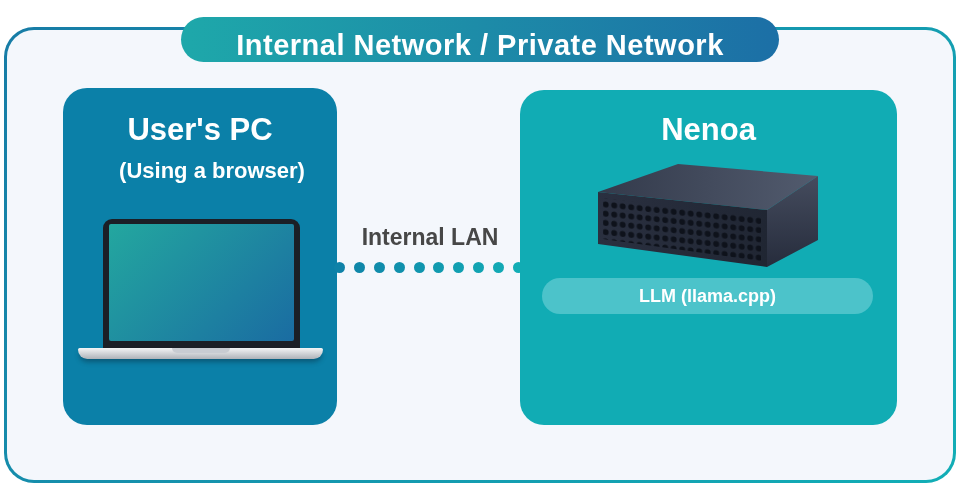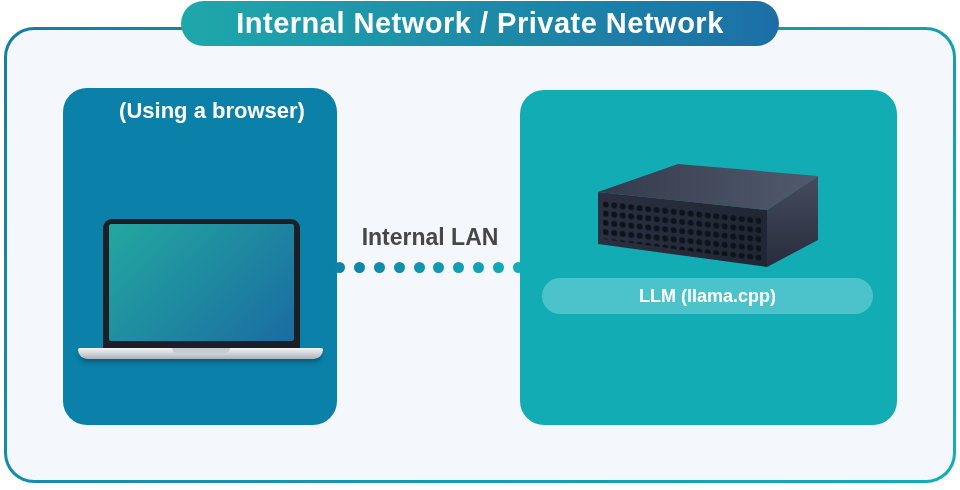--- a/index.html
+++ b/index.html
@@ -9,23 +9,23 @@
   }
   
   .frame{
     position:absolute;left:4px;top:27px;width:952px;height:456px;
     border-radius:30px;background:linear-gradient(135deg,#177ca6,#12aeb6);
     padding:3px;box-sizing:border-box;
   }
   .frame-inner{width:100%;height:100%;border-radius:27px;background:#f4f7fc;}
   
   .title-badge{
-    position:absolute;left:181px;top:1px;width:598px;height:45px;border-radius:23px;
+    position:absolute;left:181px;top:17px;width:598px;height:45px;border-radius:23px;
     background:linear-gradient(90deg,#1ea8aa,#1c6fa6);
-    display:flex;align-items:center;justify-content:center;
+    display:flex;align-items:flex-end;justify-content:center;
     color:#ffffff;font-size:29px;font-weight:bold;letter-spacing:0.5px;
   }
   
   .pc-panel{
     position:absolute;left:63px;top:88px;width:274px;height:337px;
     border-radius:24px;background:#0b80a8;color:#ffffff;text-align:center;
   }
   .pc-title{margin-top:24px;font-size:31px;font-weight:bold;}
   .pc-subtitle{margin-top:10px;font-size:22px;font-weight:bold;padding-left:24px;}
   
@@ -92,20 +92,21 @@
 
   <div class="frame">
     <div class="frame-inner"></div>
   </div>
 
   <div class="title-badge">
     <span>Internal Network / Private Network</span>
   </div>
 
   <div class="pc-panel">
+    <div class="pc-title">User's PC</div>
     <div class="pc-subtitle">(Using a browser)</div>
   </div>
 
   <div class="laptop-screen">
     <div class="laptop-display"></div>
   </div>
   <div class="laptop-base">
     <div class="laptop-notch"></div>
   </div>
 
@@ -117,20 +118,21 @@
     <span class="dot"></span>
     <span class="dot"></span>
     <span class="dot"></span>
     <span class="dot"></span>
     <span class="dot"></span>
     <span class="dot"></span>
     <span class="dot"></span>
   </div>
 
   <div class="nenoa-panel">
+    <div class="nenoa-title">Nenoa</div>
 
     <svg class="server" viewBox="0 0 230 112" aria-hidden="true">
       <defs>
         <linearGradient id="topGrad" x1="0" y1="0" x2="1" y2="0">
           <stop offset="0" stop-color="#333a4b"></stop>
           <stop offset="1" stop-color="#525b6e"></stop>
         </linearGradient>
         <linearGradient id="rightGrad" x1="0" y1="0" x2="0" y2="1">
           <stop offset="0" stop-color="#454c5e"></stop>
           <stop offset="1" stop-color="#262c3c"></stop>

